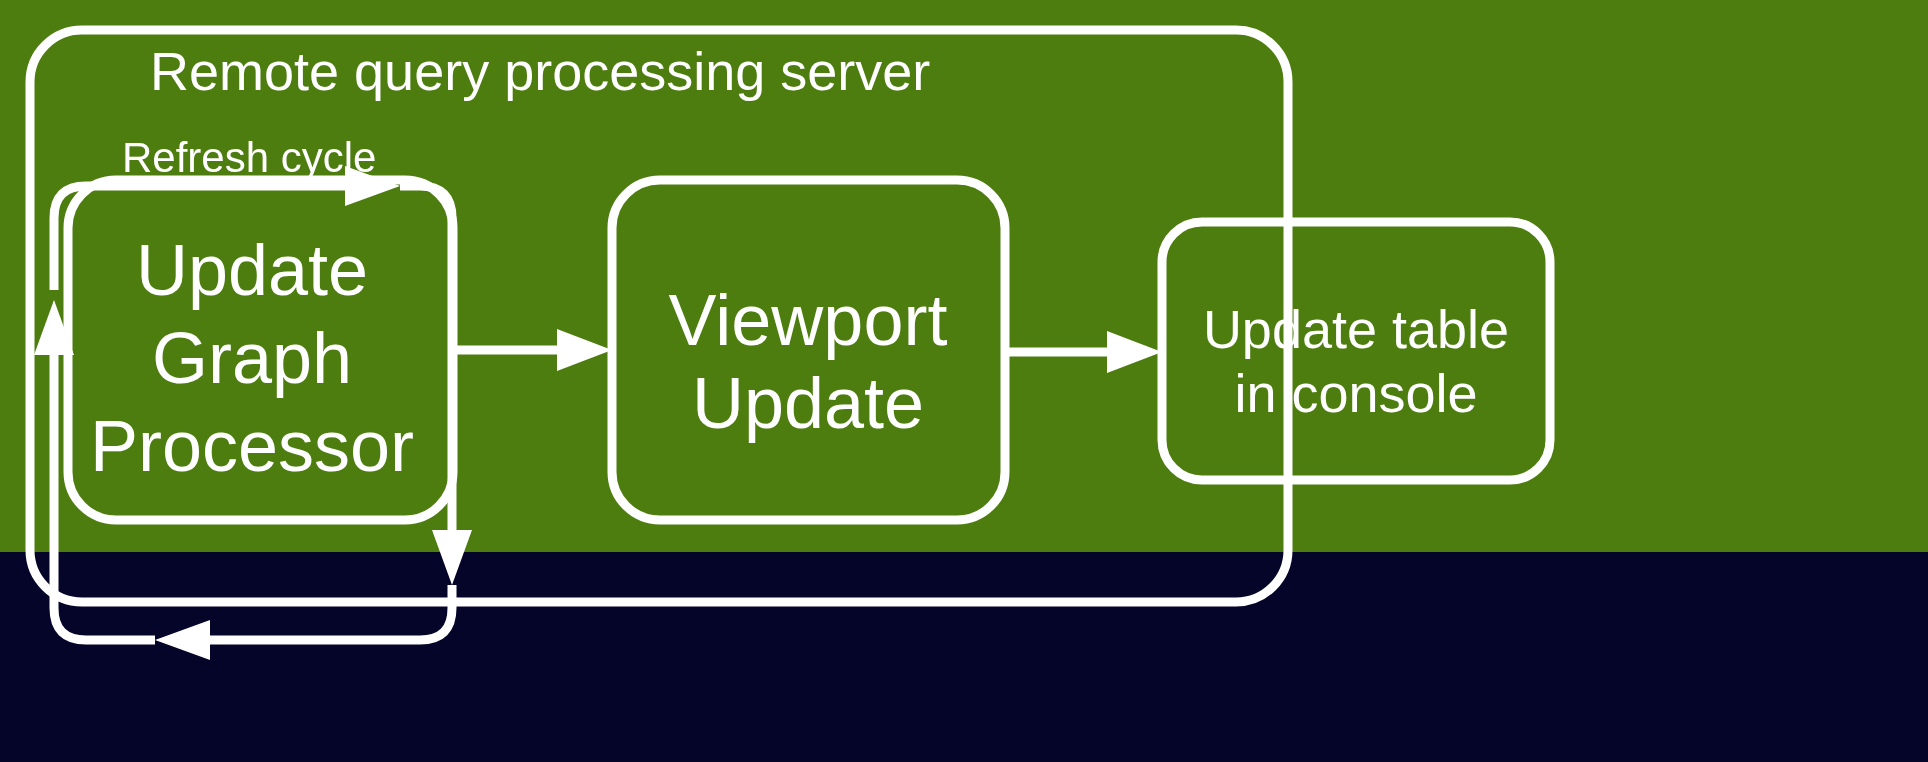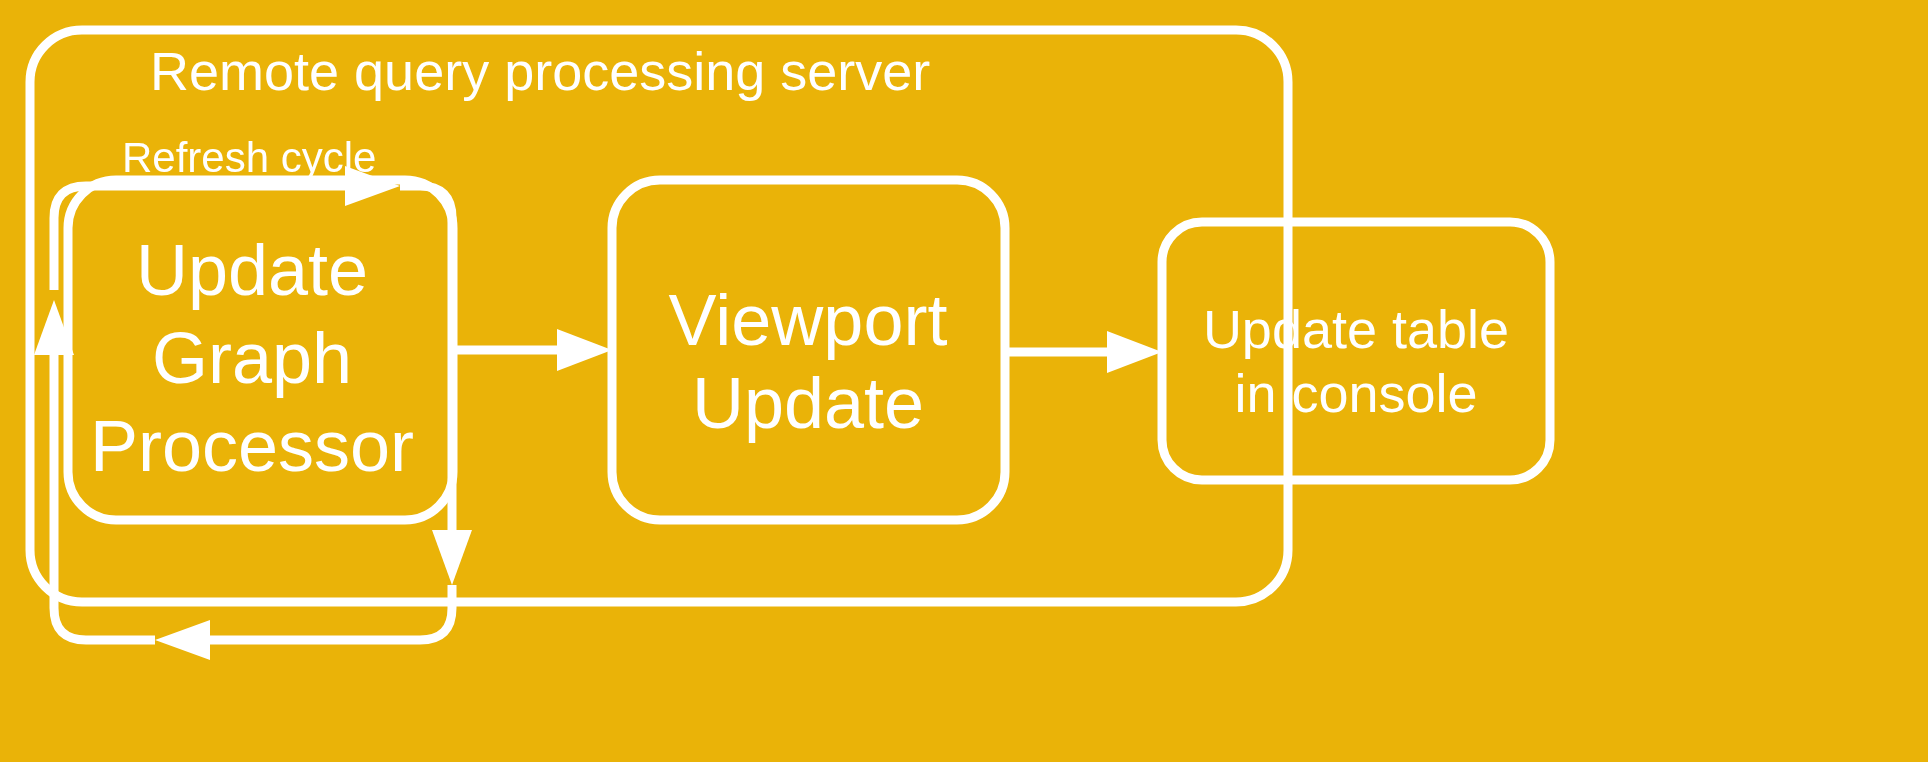--- a/index.html
+++ b/index.html
@@ -9,22 +9,22 @@
   }
   body {
     width: 1928px;
     height: 762px;
     overflow: hidden;
     font-family: "Liberation Sans", sans-serif;
   }
   #stage {
     position: relative;
     width: 1928px;
-    height: 762px;
-    background: #eab308;
+    height: 552px;
+    background: #4d7c0f;
   }
   svg#diagram {
     position: absolute;
     top: 0;
     left: 0;
     width: 1928px;
     height: 762px;
     display: block;
   }
   .node-stroke {

